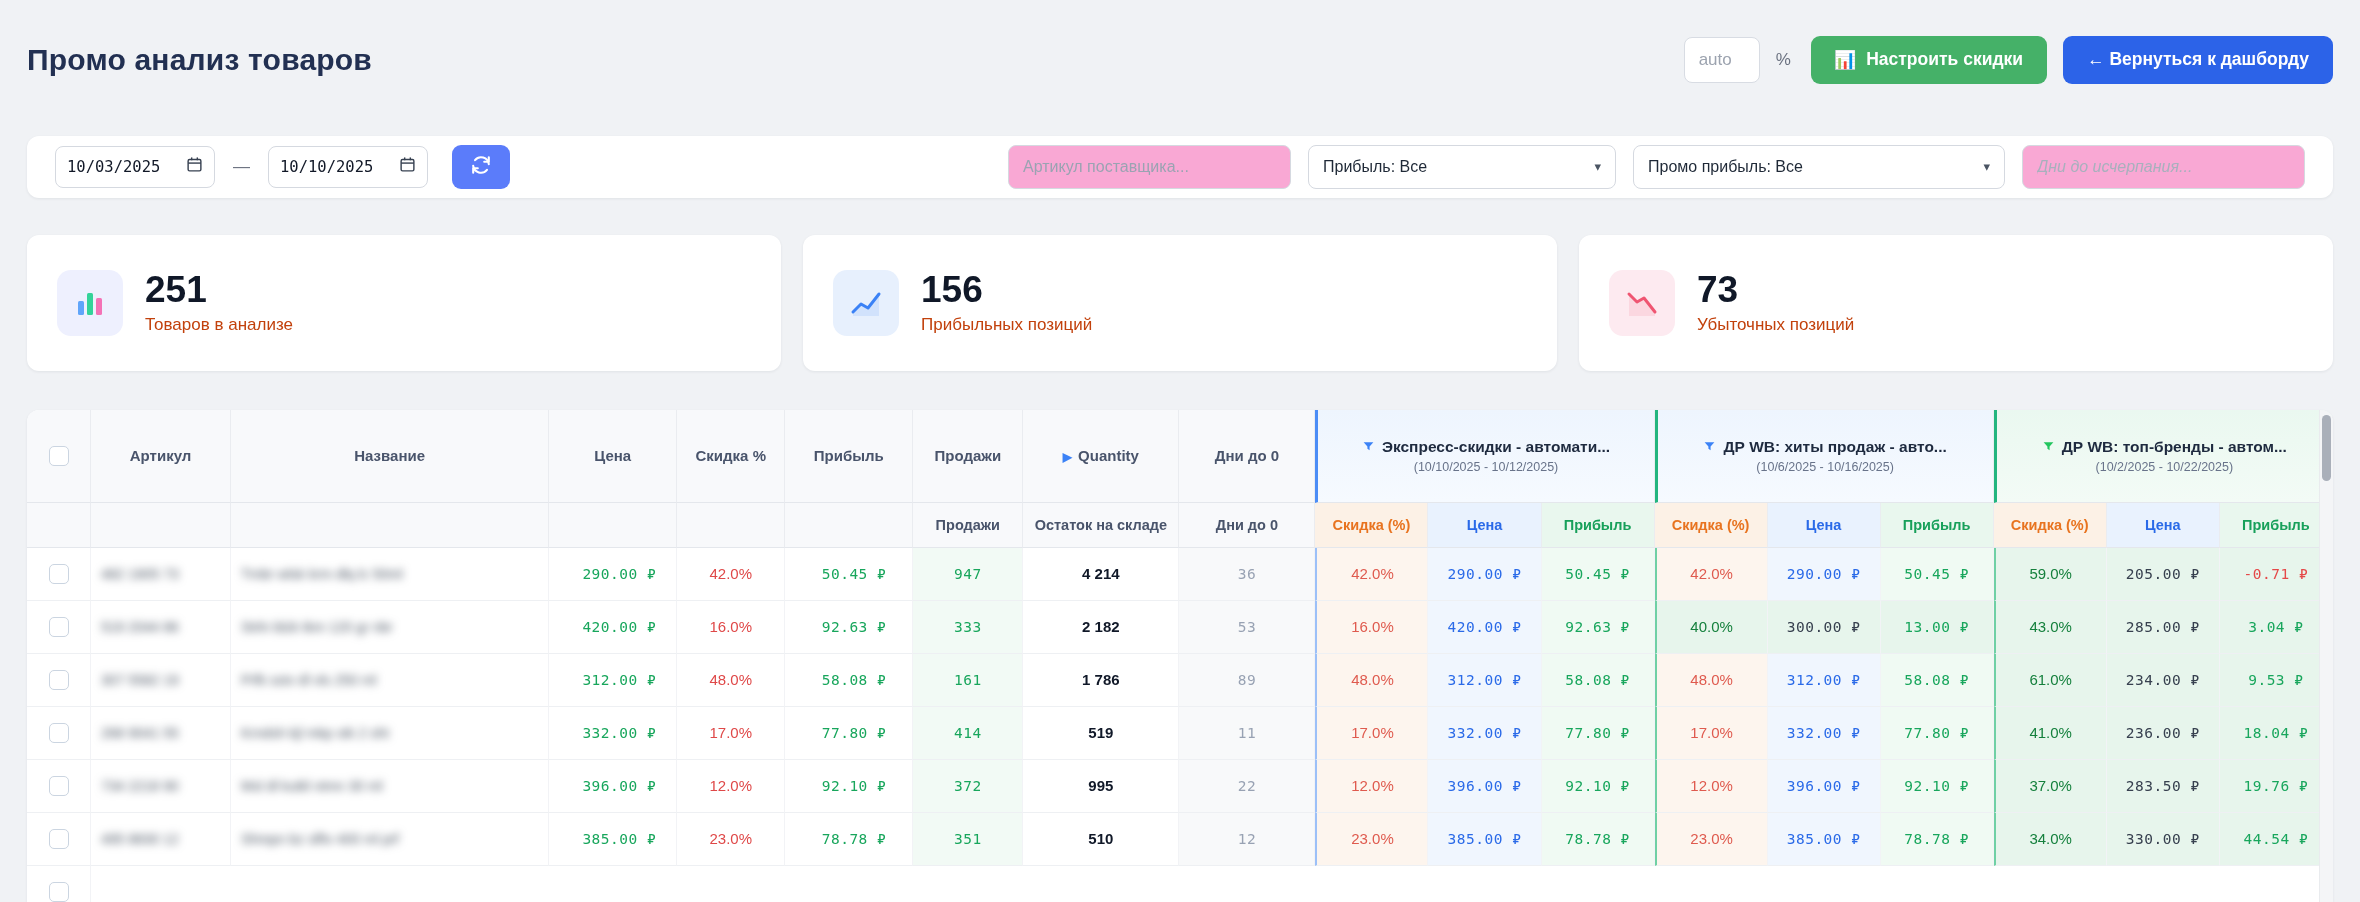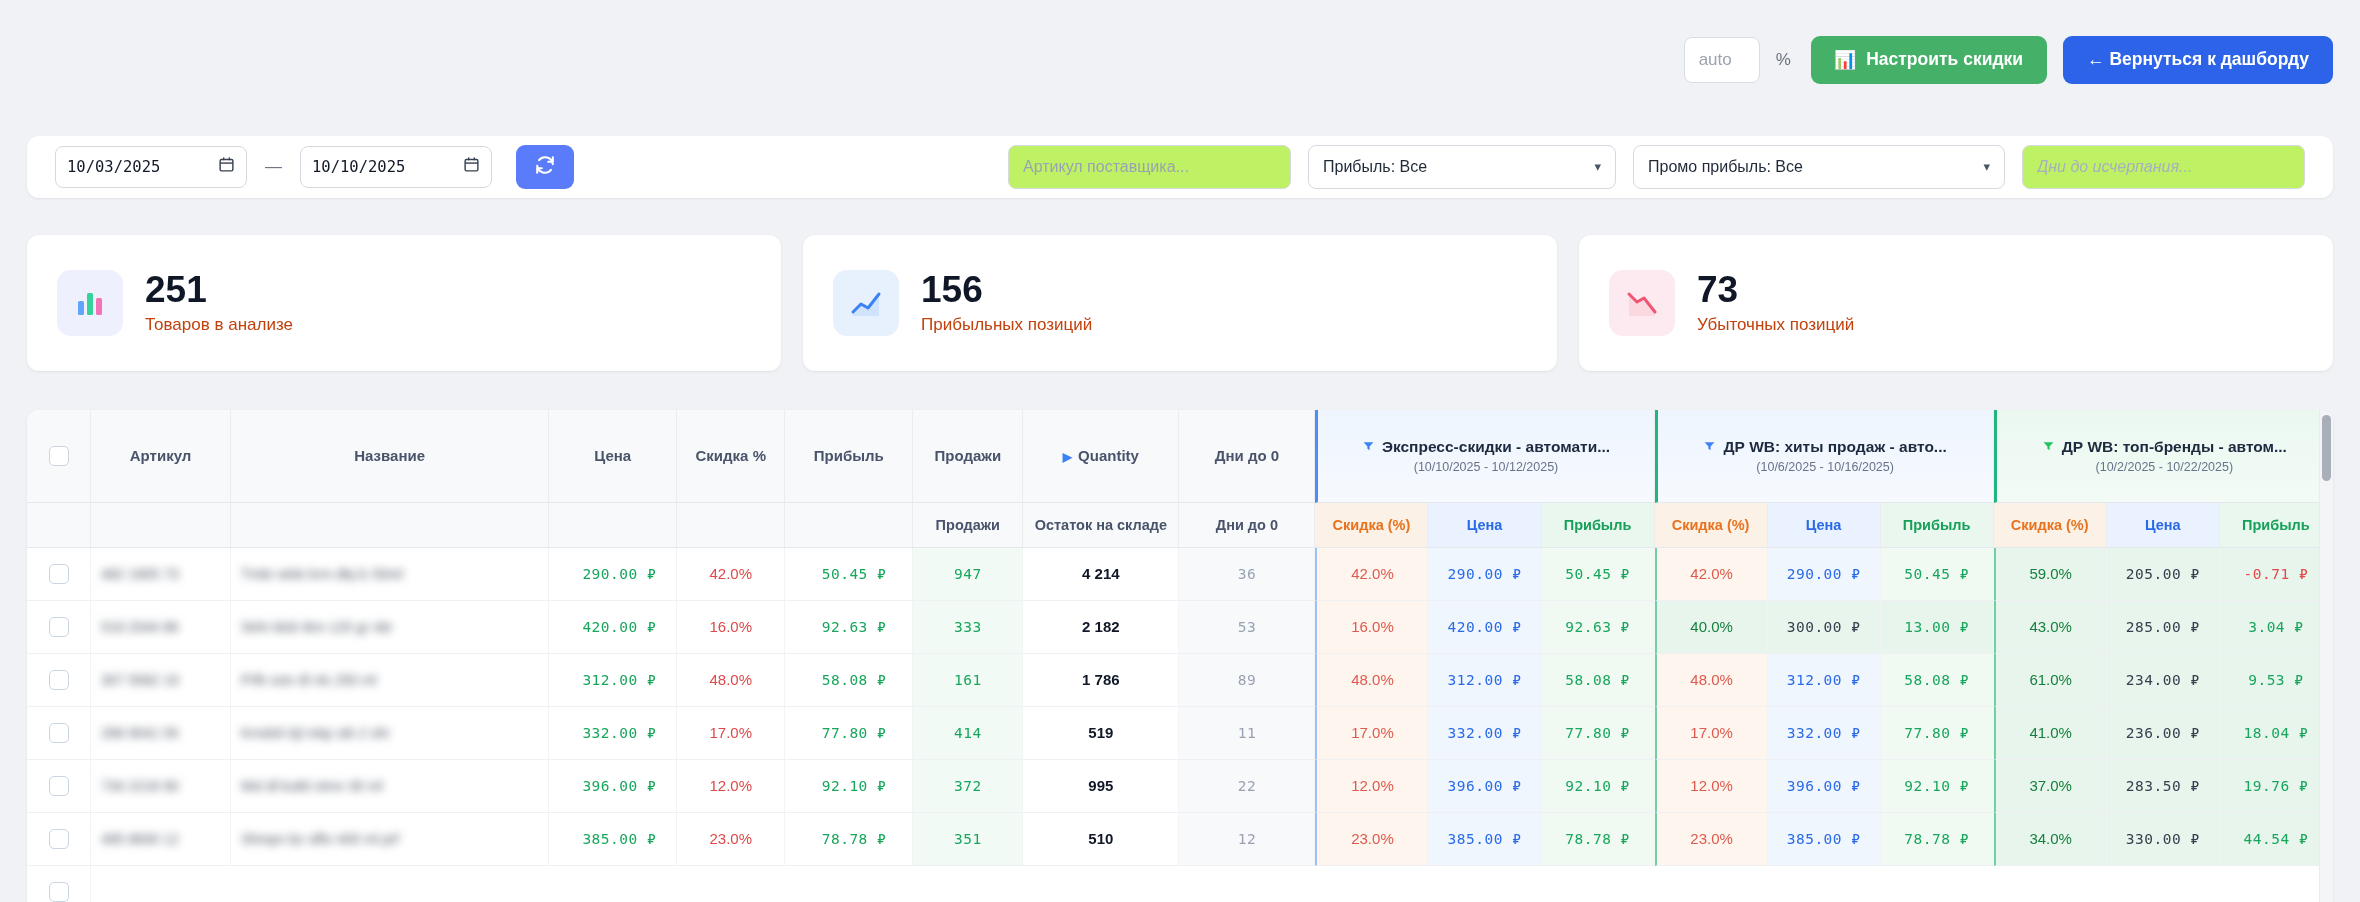--- a/index.html
+++ b/index.html
@@ -27,31 +27,31 @@
          font-weight: 600; padding: 0 24px; display: flex; align-items: center; gap: 9px;
          cursor: pointer; font-family: "Liberation Sans", sans-serif; }
   .btn-green { background: #45b168; }
   .btn-blue  { background: #2c63e8; }
   .btn .icon { font-size: 18px; line-height: 1; }
 
   
   .card { background: #fff; border-radius: 12px; box-shadow: 0 1px 3px rgba(16,24,40,.07); }
   .toolbar { margin-top: 50px; height: 62px; display: flex; align-items: center; padding: 0 28px; gap: 14px; }
   .date-box {
-    width: 192px; height: 42px; border: 1px solid #d5d9e0; border-radius: 8px;
+    width: 160px; height: 42px; border: 1px solid #d5d9e0; border-radius: 8px;
     display: flex; align-items: center; justify-content: space-between; padding: 0 11px;
     font-family: "DejaVu Sans Mono", monospace; font-size: 15.5px; color: #111827; background: #fff;
     cursor: pointer;
   }
   .dash { color: #6b7280; font-size: 17px; margin: 0 4px; }
   .refresh-btn { width: 58px; height: 44px; background: #5b7cfa; border: none; border-radius: 9px;
     display: flex; align-items: center; justify-content: center; cursor: pointer; margin-left: 10px; }
   .filters { margin-left: auto; display: flex; align-items: center; gap: 17px; }
   .t-input { height: 44px; border: 1px solid #d5d9e0; border-radius: 8px; padding: 16px 14px;
-    font-size: 16px; color: #374151; outline: none; background: #bef264; font-family: "Liberation Sans", sans-serif; }
+    font-size: 16px; color: #374151; outline: none; background: #f9a8d4; font-family: "Liberation Sans", sans-serif; }
   .t-input::placeholder { color: #9aa3b2; }
   .t-input.days::placeholder { font-style: italic; color: #a8b0bd; }
   .w-article { width: 283px; } .w-days { width: 283px; }
   .select { height: 44px; border: 1px solid #d5d9e0; border-radius: 8px; background: #fff;
     display: flex; align-items: center; justify-content: space-between; padding: 16px 14px;
     font-size: 16px; color: #1f2937; cursor: pointer; }
   .w-profit { width: 308px; } .w-promo-profit { width: 372px; }
   .chev { color: #4b5563; font-size: 13px; margin-left: 12px; }
 
   
@@ -117,20 +117,21 @@
   .vscroll { position: absolute; top: 0; right: 0; width: 14px; height: 100%; background: #f4f5f7;
     border-left: 1px solid #e9ebee; }
   .vthumb { position: absolute; top: 5px; left: 2px; width: 9px; height: 66px; background: #a9afb9; border-radius: 5px; }
 </style>
 </head>
 <body>
 
 <div class="page">
 
   <div class="top-row">
+    <h1 class="page-title">Промо анализ товаров</h1>
     <div class="header-controls">
       <input class="auto-input" placeholder="auto" style="">
       <span class="pct">%</span>
       <button class="btn btn-green">
         <span class="icon">📊</span>
         <span>Настроить скидки</span>
       </button>
       <button class="btn btn-blue">
         <span>← Вернуться к дашборду</span>
       </button>

